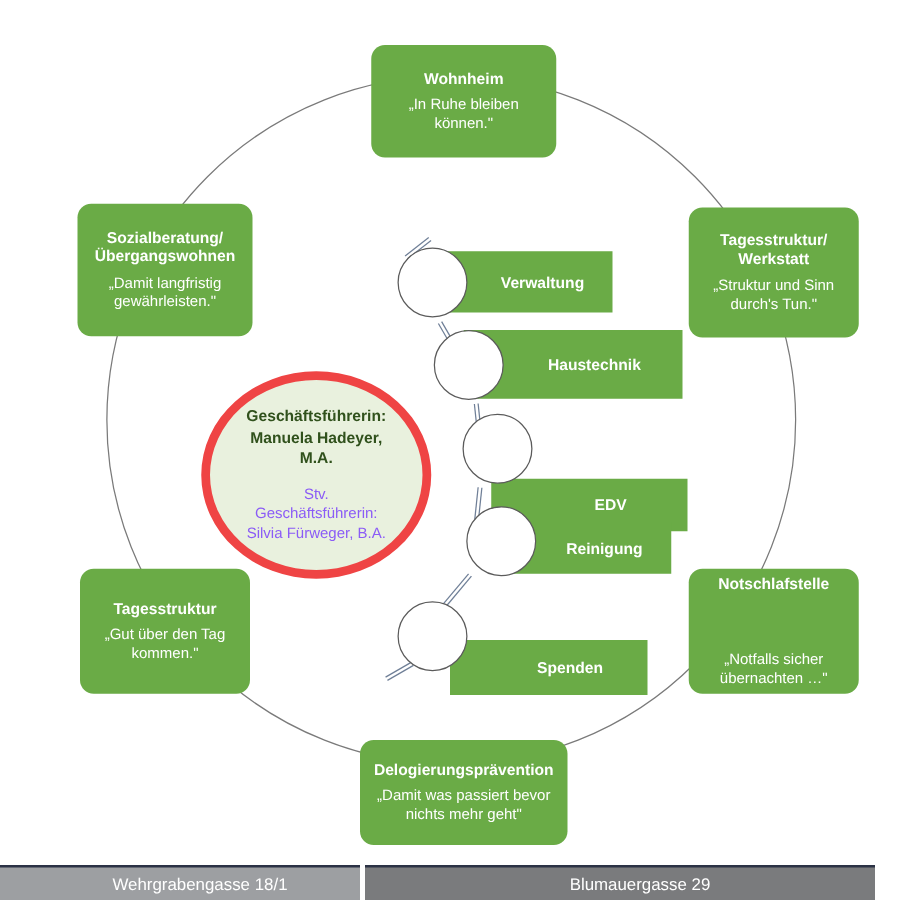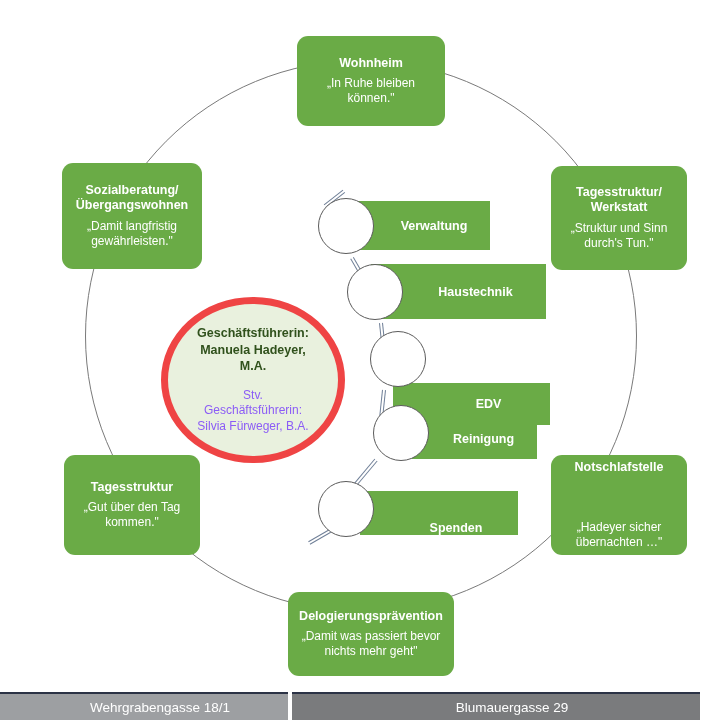--- a/index.html
+++ b/index.html
@@ -161,21 +161,21 @@
     <div class="title">Wohnheim</div>
     <div class="motto">
       <div>„In Ruhe bleiben</div>
       <div>können."</div>
     </div>
   </div>
 
   <div class="node" style="left:551px; top:455px; width:136px; height:100px;gap:40px;">
     <div class="title">Notschlafstelle</div>
     <div class="motto">
-      <div>„Hadeyer sicher</div>
+      <div>„Notfalls sicher</div>
       <div>übernachten …"</div>
     </div>
   </div>
 
   <div class="node" style="left:288px; top:592px; width:166px; height:84px;">
     <div class="title">Delogierungsprävention</div>
     <div class="motto">
       <div>„Damit was passiert bevor</div>
       <div>nichts mehr geht"</div>
     </div>
@@ -248,21 +248,21 @@
   </div>
 
   <div class="chain-bar" style="left:393px; top:340px; width:157px; height:42px;margin-top:43px;">
     <span class="barlabel">EDV</span>
   </div>
 
   <div class="chain-bar" style="left:396px; top:418px; width:141px; height:41px;">
     <span class="barlabel">Reinigung</span>
   </div>
 
-  <div class="chain-bar" style="left:360px; top:491px; width:158px; height:44px;align-items:flex-end;">
+  <div class="chain-bar" style="left:360px; top:512px; width:158px; height:44px;">
     <span class="barlabel">Spenden</span>
   </div>
 
   <div class="chain-circle" style="left:318px; top:198px; width:56px; height:56px;"></div>
   <div class="chain-circle" style="left:347px; top:264px; width:56px; height:56px;"></div>
   <div class="chain-circle" style="left:370px; top:331px; width:56px; height:56px;"></div>
   <div class="chain-circle" style="left:373px; top:405px; width:56px; height:56px;"></div>
   <div class="chain-circle" style="left:318px; top:481px; width:56px; height:56px;"></div>
 
 </div>

